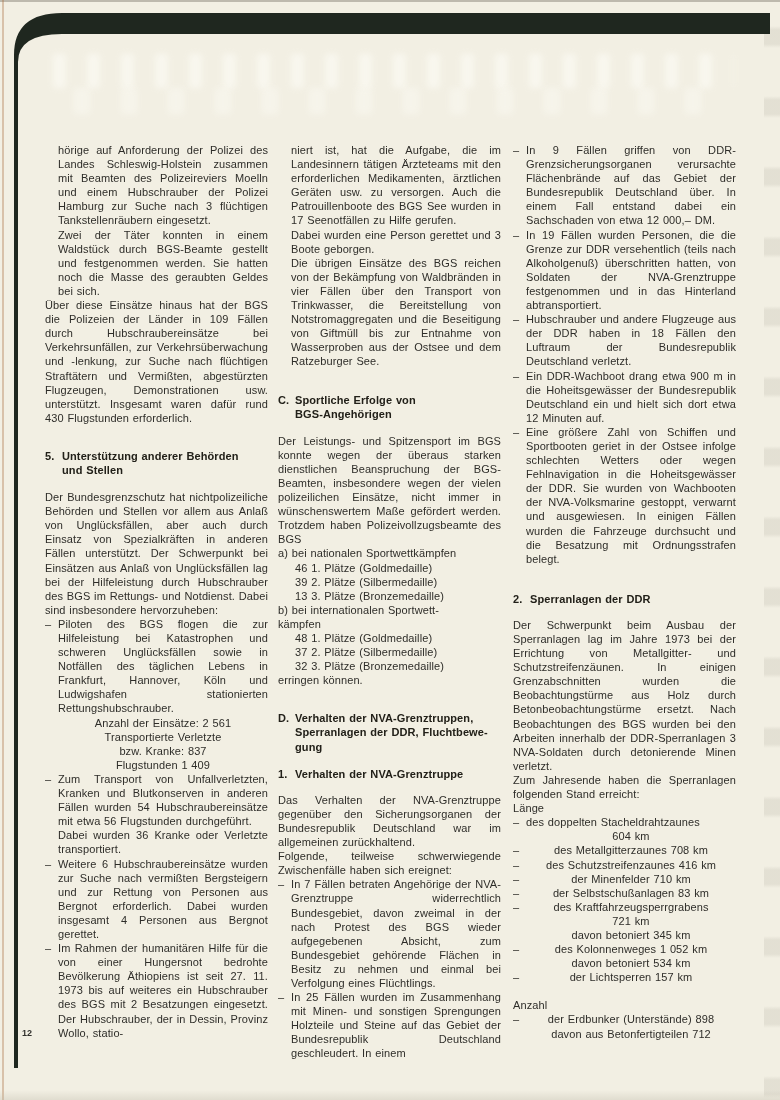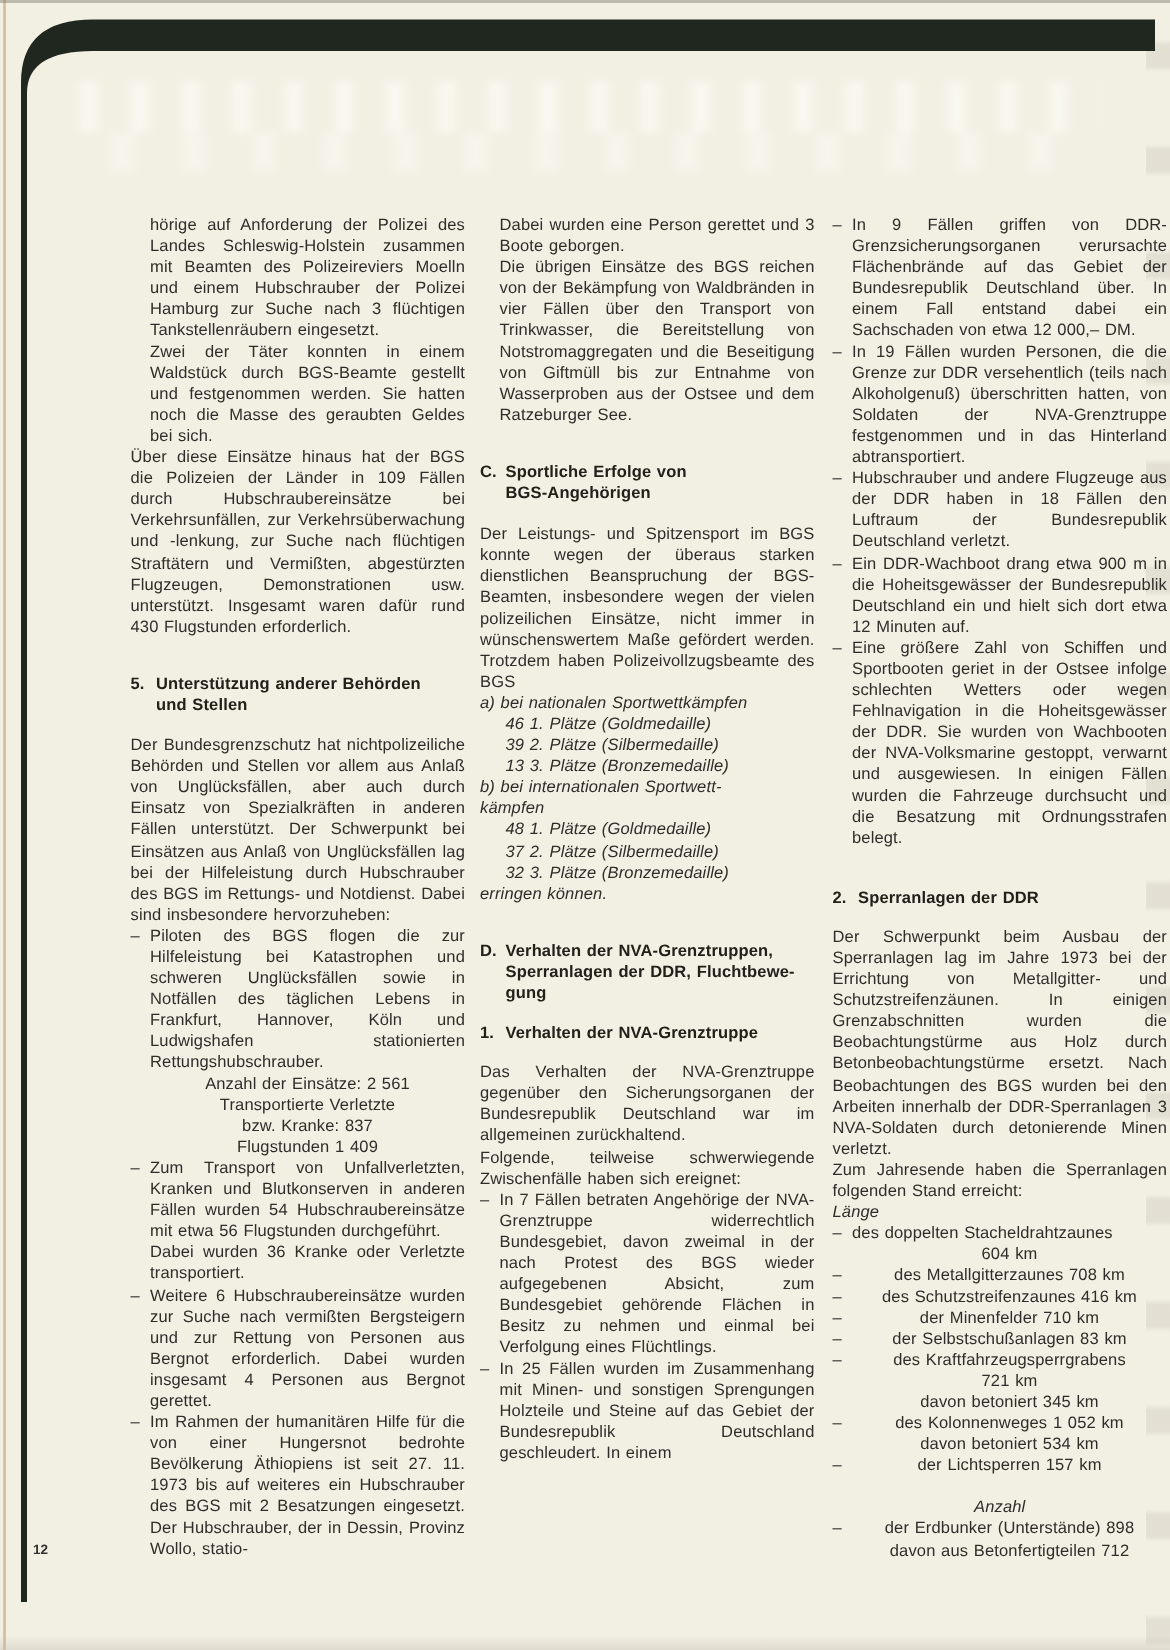--- a/index.html
+++ b/index.html
@@ -19,39 +19,39 @@
   
   .ghost{position:absolute;pointer-events:none;filter:blur(3px);}
   .ghost.g1{left:44px;top:54px;width:690px;height:34px;opacity:.55;
     background:repeating-linear-gradient(90deg,rgba(255,255,252,0) 0 9px,rgba(255,255,250,.9) 9px 22px,rgba(244,241,230,0) 22px 34px);}
   .ghost.g2{left:60px;top:88px;width:650px;height:26px;opacity:.4;
     background:repeating-linear-gradient(90deg,rgba(255,255,252,0) 0 14px,rgba(255,255,250,.85) 14px 30px,rgba(244,241,230,0) 30px 47px);}
   
   .rule-svg{position:absolute;left:0;top:0;}
   
   .col{position:absolute;top:143px;width:223px;font-size:11px;line-height:14.1px;
-       text-align:justify;word-spacing:.6px;letter-spacing:.1px;margin-left:42px;}
+       text-align:justify;word-spacing:.6px;letter-spacing:.1px;}
   #col0{left:45px;} #col1{left:278px;} #col2{left:513px;}
   .p{margin:0;}
   .p.ind{padding-left:13px;}
   .h,.h2{display:flex;font-weight:bold;text-align:left;color:#222019;}
   .h{margin:24px 0 13px;}
   .h2{margin:26px 0 12px;}
   .h + .h2{margin-top:12px;}
   .hn{flex:0 0 17px;}
   .ht{flex:1;}
-  .ln{text-align:left;font-style:italic;}
+  .ln{text-align:left;}
   .ln.ind1{padding-left:17px;}
   .ul{margin:0;}
   .li{display:flex;}
   .dash{flex:0 0 13px;}
   .lic{flex:1;min-width:0;}
   .lic .j{text-align:justify;}
   .lic .l{text-align:center;}
-  .ul + .ln{margin-top:14px;text-align:center;}
+  .ul + .ln{margin-top:14px;}
   
   .pagenum{position:absolute;left:22px;top:1028px;font-size:9px;font-weight:bold;color:#33322e;}
 </style>
 </head>
 <body>
 
 <div class="edge-top"></div>
 <div class="edge-left"></div>
 <div class="edge-right"></div>
 <div class="edge-bottom"></div>
@@ -98,20 +98,21 @@
       </div>
       <div class="li">
         <span class="dash">–</span>
         <div class="lic">
           <div class="j">Im Rahmen der humanitären Hilfe für die von einer Hungersnot bedrohte Bevölkerung Äthiopiens ist seit 27. 11. 1973 bis auf weiteres ein Hubschrauber des BGS mit 2 Besatzungen eingesetzt. Der Hubschrauber, der in Dessin, Provinz Wollo, statio-</div>
         </div>
       </div>
     </div>
   </div>
 <div class="col" id="col1">
+    <div class="p ind">niert ist, hat die Aufgabe, die im Landesinnern tätigen Ärzteteams mit den erforderlichen Medikamenten, ärztlichen Geräten usw. zu versorgen. Auch die Patrouillenboote des BGS See wurden in 17 Seenotfällen zu Hilfe gerufen.</div>
     <div class="p ind">Dabei wurden eine Person gerettet und 3 Boote geborgen.</div>
     <div class="p ind">Die übrigen Einsätze des BGS reichen von der Bekämpfung von Waldbränden in vier Fällen über den Transport von Trinkwasser, die Bereitstellung von Notstromaggregaten und die Beseitigung von Giftmüll bis zur Entnahme von Wasserproben aus der Ostsee und dem Ratzeburger See.</div>
     <div class="h">
       <span class="hn">C.</span>
       <span class="ht">Sportliche Erfolge von<br>BGS-Angehörigen</span>
     </div>
     <div class="p">Der Leistungs- und Spitzensport im BGS konnte wegen der überaus starken dienstlichen Beanspruchung der BGS-Beamten, insbesondere wegen der vielen polizeilichen Einsätze, nicht immer in wünschenswertem Maße gefördert werden. Trotzdem haben Polizeivollzugsbeamte des BGS</div>
     <div class="ln">a) bei nationalen Sportwettkämpfen</div>
     <div class="ln ind1">46 1. Plätze (Goldmedaille)</div>
     <div class="ln ind1">39 2. Plätze (Silbermedaille)</div>

